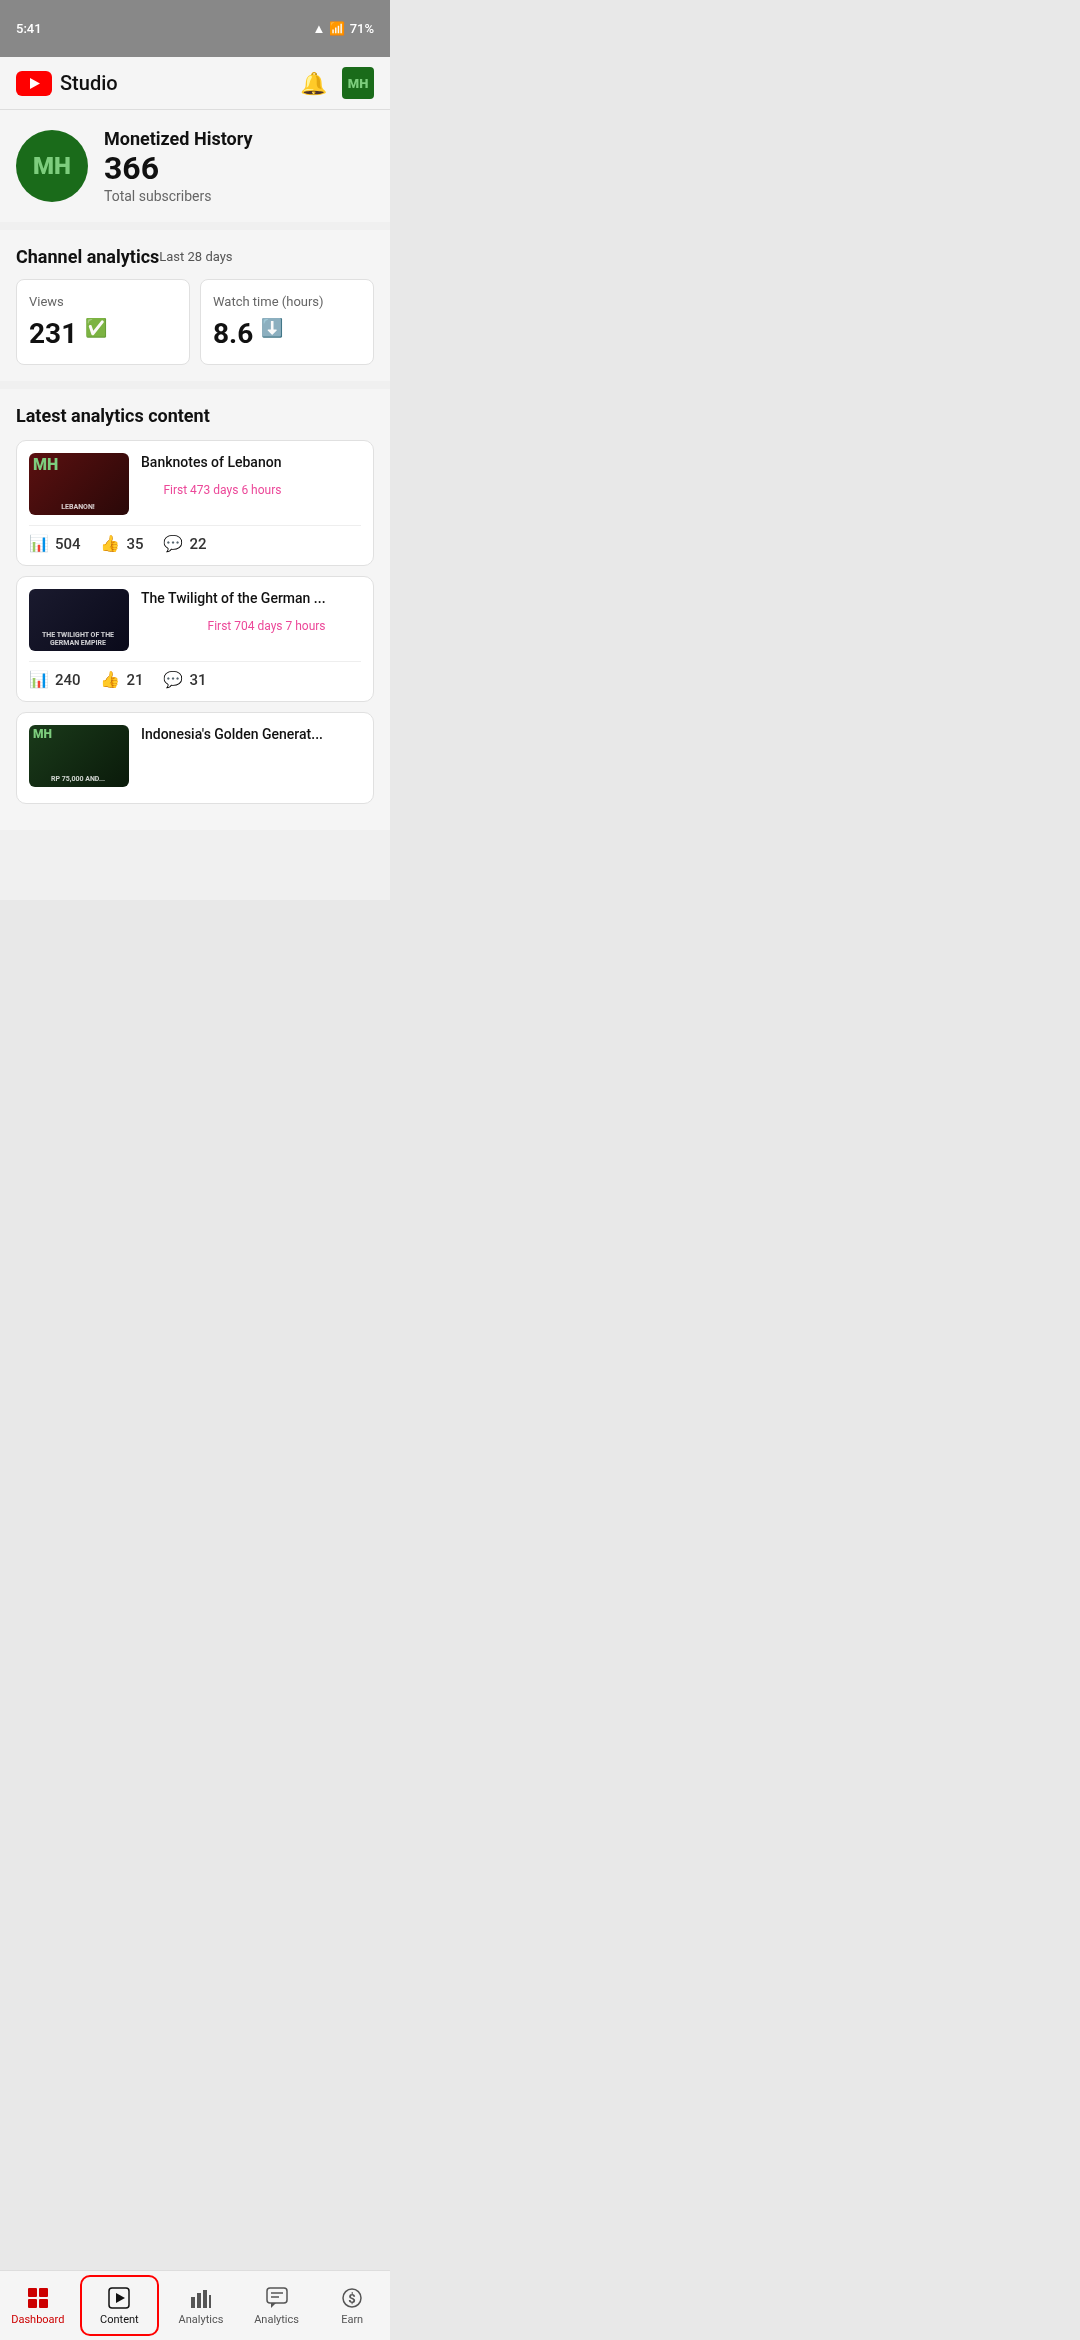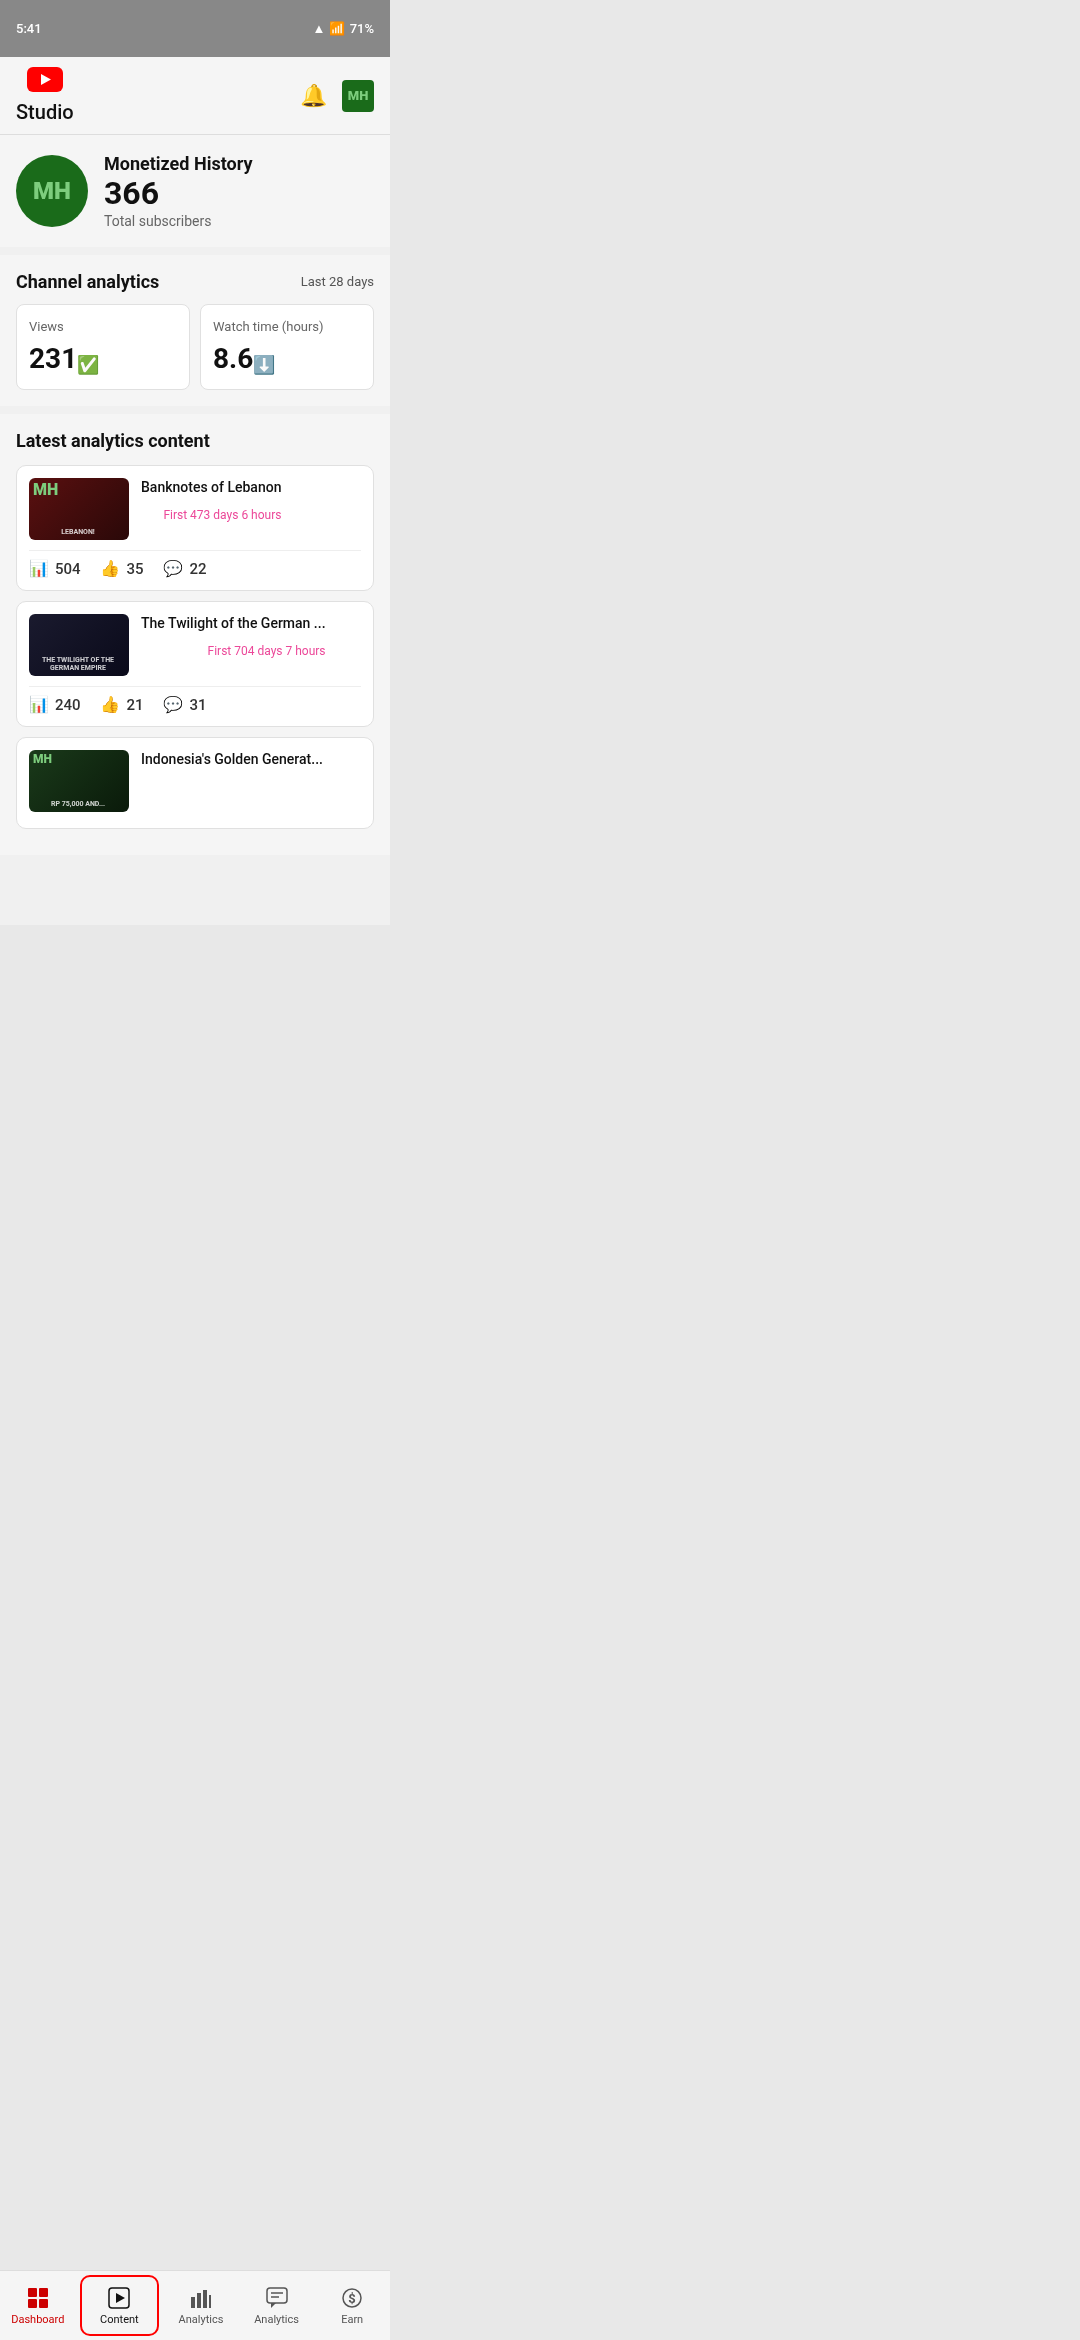--- a/index.html
+++ b/index.html
@@ -38,21 +38,20 @@
       display: flex;
       align-items: center;
       justify-content: space-between;
       padding: 10px 16px;
       border-bottom: 1px solid #ddd;
     }
     .app-bar-left {
       display: flex;
       align-items: center;
       gap: 8px;
-      flex-direction: column;
     }
     .yt-logo {
       width: 36px;
       height: 25px;
     }
     .studio-text {
       font-size: 20px;
       font-weight: 500;
       color: #111;
     }
@@ -125,21 +124,21 @@
 
     
     .section {
       background: #f5f5f5;
       margin-top: 8px;
       padding: 16px;
     }
 
     .section-header {
       display: flex;
-      justify-content: space-between;
+      justify-content: flex-start;
       align-items: center;
       margin-bottom: 12px;
     }
     .section-title {
       font-size: 18px;
       font-weight: 700;
       color: #111;
     }
     .section-period {
       font-size: 13px;
@@ -158,21 +157,22 @@
       padding: 14px 12px;
       border: 1px solid #e0e0e0;
     }
     .card-label {
       font-size: 13px;
       color: #666;
       margin-bottom: 8px;
     }
     .card-value-row {
       display: flex;
-      align-items: flex-end;
+      align-items: flex-start;
+      gap: 8px;
     }
     .card-value {
       font-size: 28px;
       font-weight: 700;
       color: #111;
     }
     .trend-icon {
       font-size: 18px;
     }
     .trend-up { color: #1a8c1a; }

